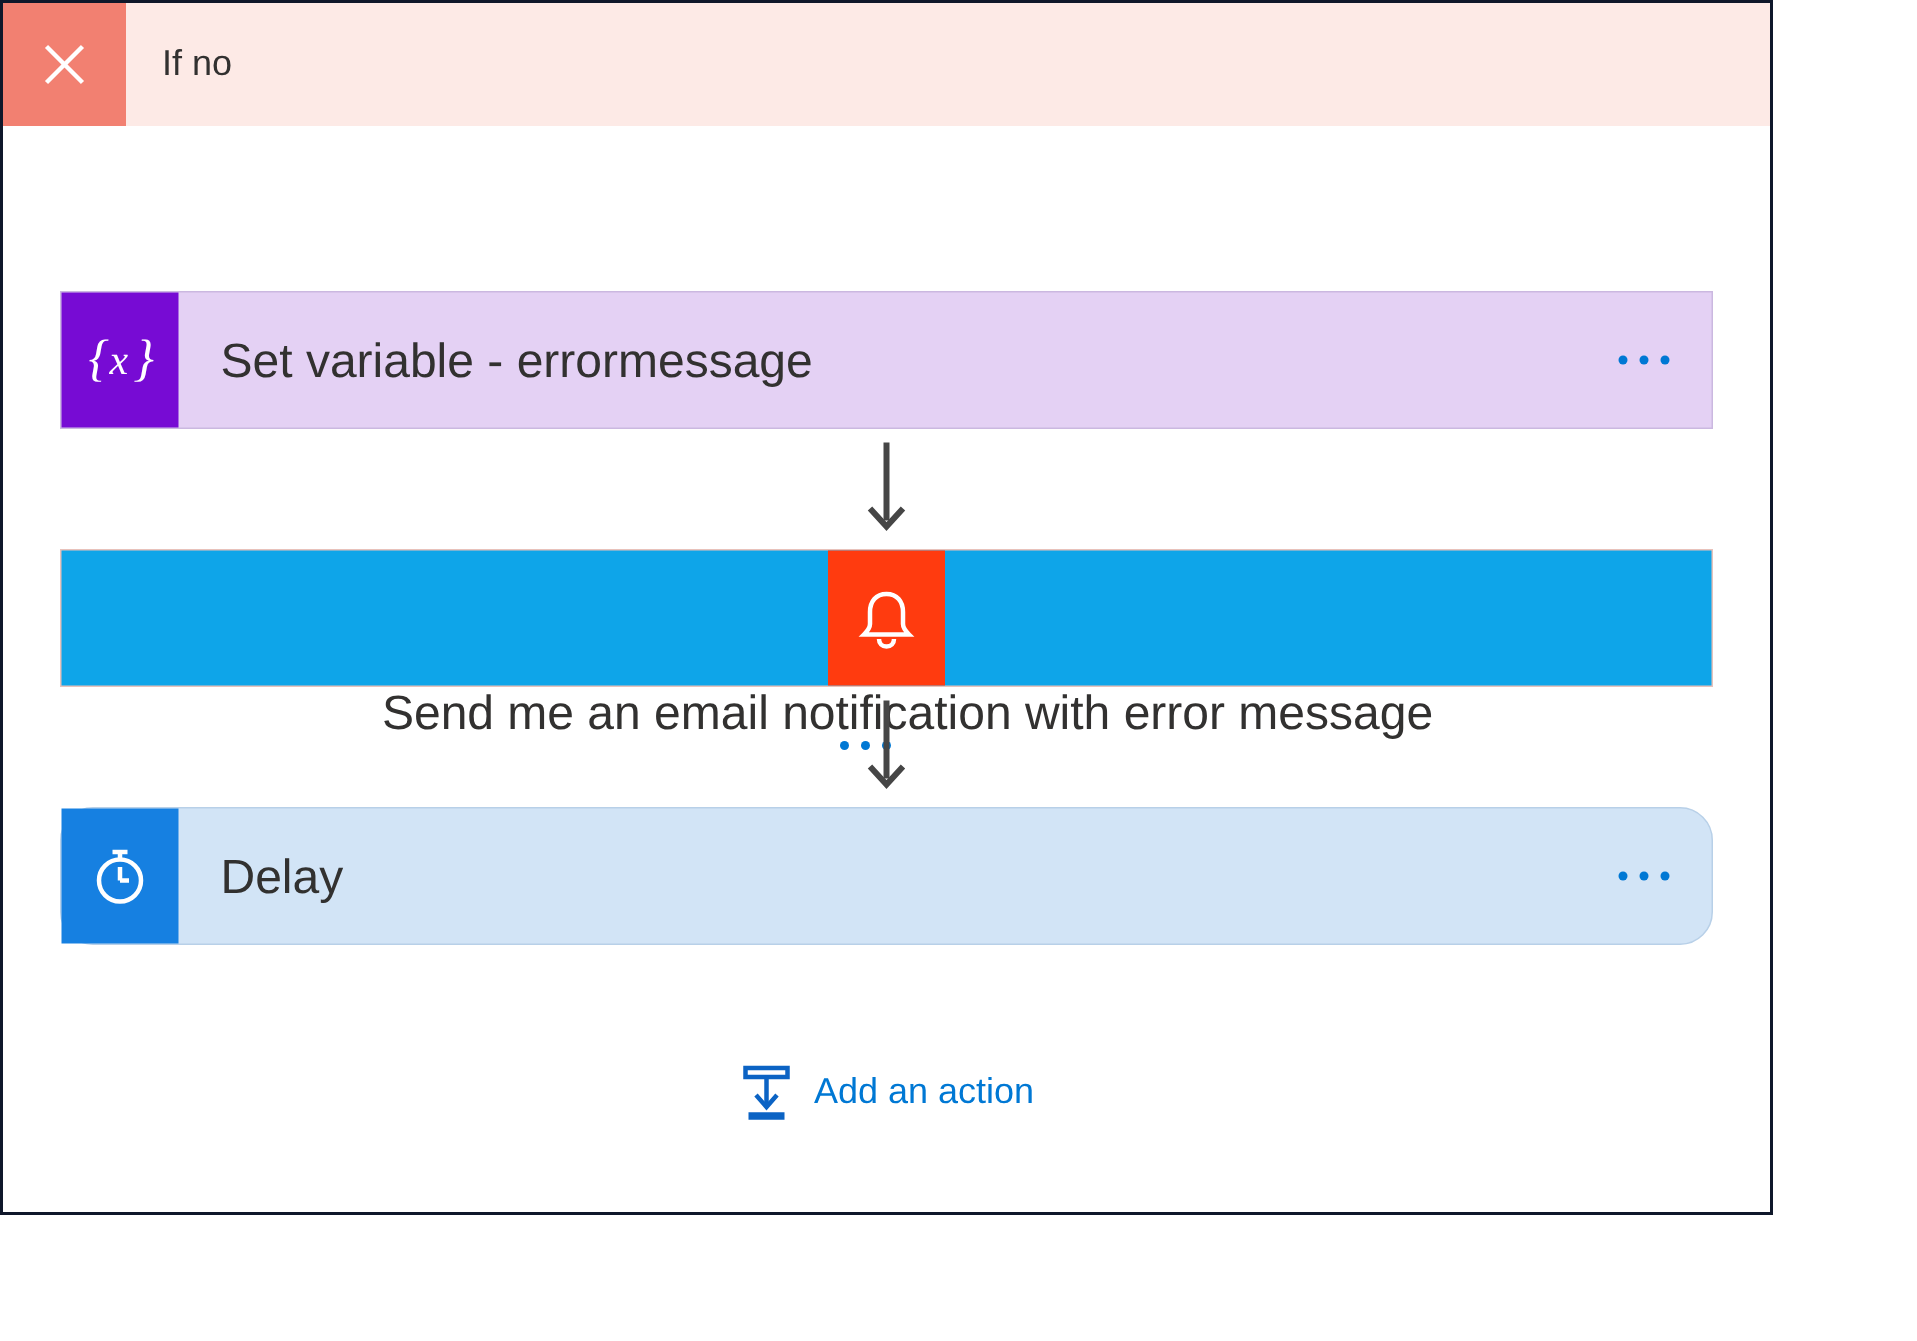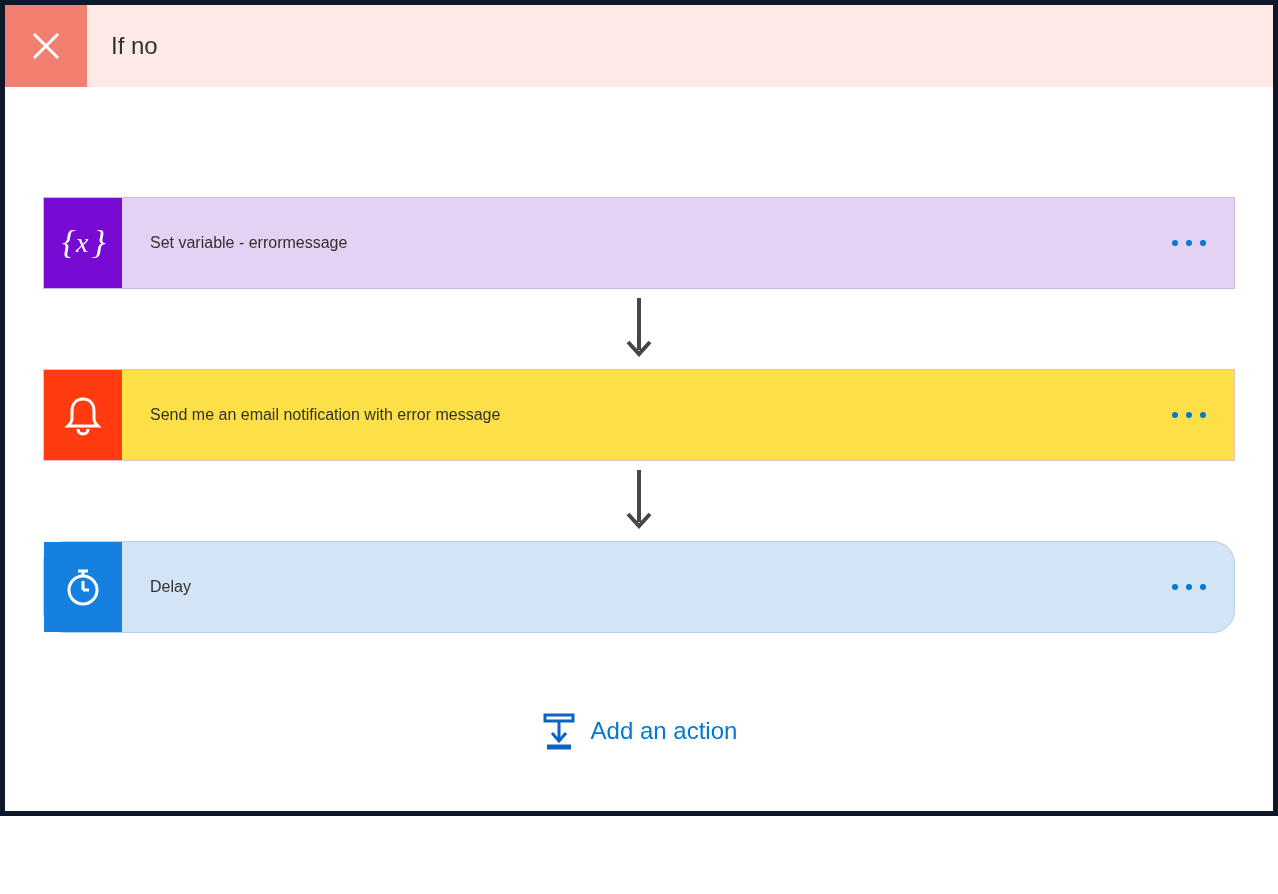--- a/index.html
+++ b/index.html
@@ -3,22 +3,22 @@
 <meta charset="utf-8">
 <style>
   * { box-sizing: border-box; }
   body {
     margin: 0;
     padding: 0;
     font-family: "Segoe UI", Tahoma, Geneva, Verdana, sans-serif;
     background: #ffffff;
   }
   .container {
-    width: 1278px;
-    border: 5px solid #0f172a;
+    width: 1182px;
+    border: 2px solid #0f172a;
     background: #ffffff;
     margin: 0;
   }
   .branch-header {
     display: flex;
     align-items: center;
     background: #fdeae6;
     height: 82px;
   }
   .branch-header .icon-box {
@@ -51,38 +51,38 @@
   .action-card .icon-box {
     width: 78px;
     height: 100%;
     display: flex;
     align-items: center;
     justify-content: center;
     flex-shrink: 0;
   }
   .action-card .label {
     flex: 1;
-    font-size: 16px;
+    font-size: 32px;
     color: #323130;
     padding-left: 28px;
   }
   .action-card .menu {
     padding-right: 28px;
     display: flex;
     gap: 8px;
   }
   .menu-dot {
     width: 6px;
     height: 6px;
     border-radius: 50%;
     background: #0078d4;
   }
   .card-variable { background: #e4d1f4; border-color: #cbb8e0; }
   .card-variable .icon-box { background: #770bd4; }
-  .card-notification { background: #fde047; border-color: #e8c2bb; }
+  .card-notification { background: #0ea5e9; border-color: #e8c2bb; flex-direction: column; }
   .card-notification .icon-box { background: #ff3b0f; }
   .card-delay { background: #d2e4f6; border-color: #b8d0e8; border-radius: 22px; }
   .card-delay .icon-box { background: #1680e1; }
   .arrow {
     display: flex;
     flex-direction: column;
     align-items: center;
     height: 80px;
     justify-content: center;
   }

